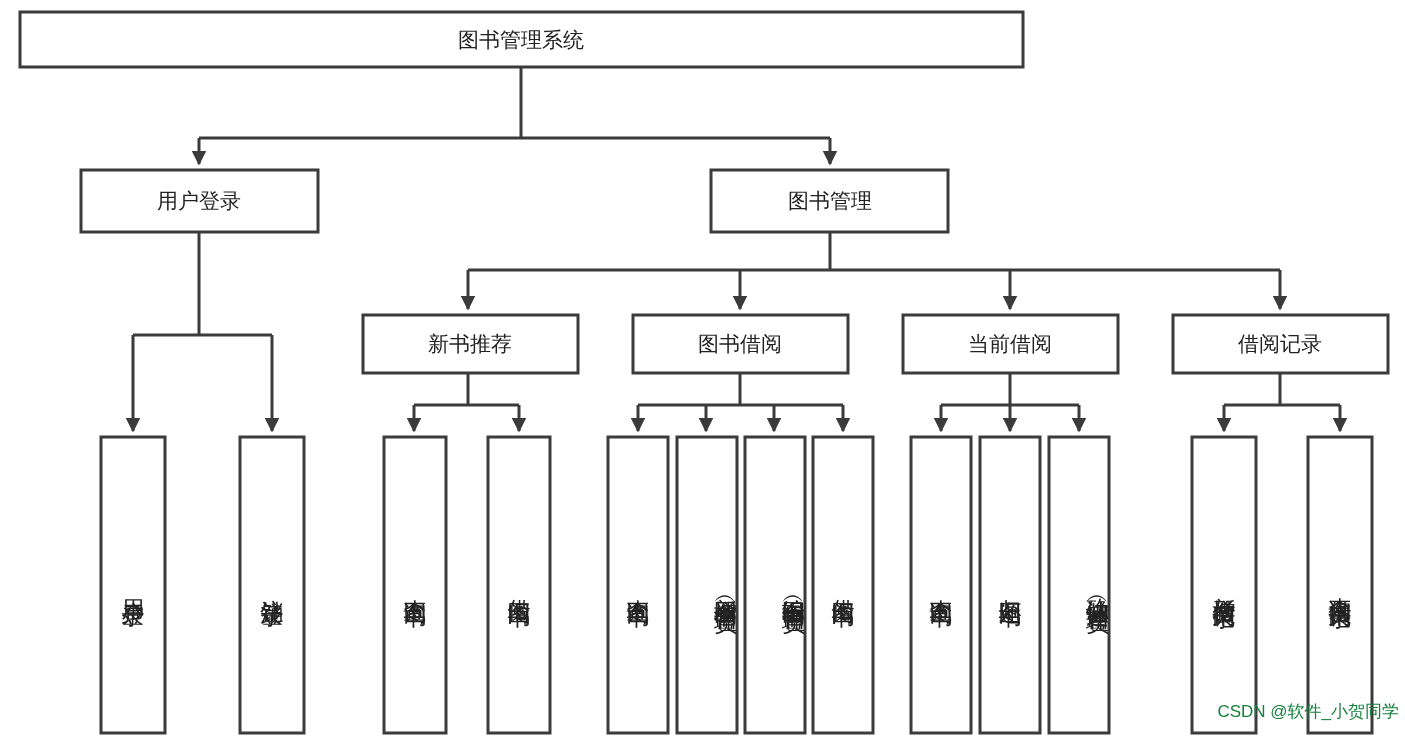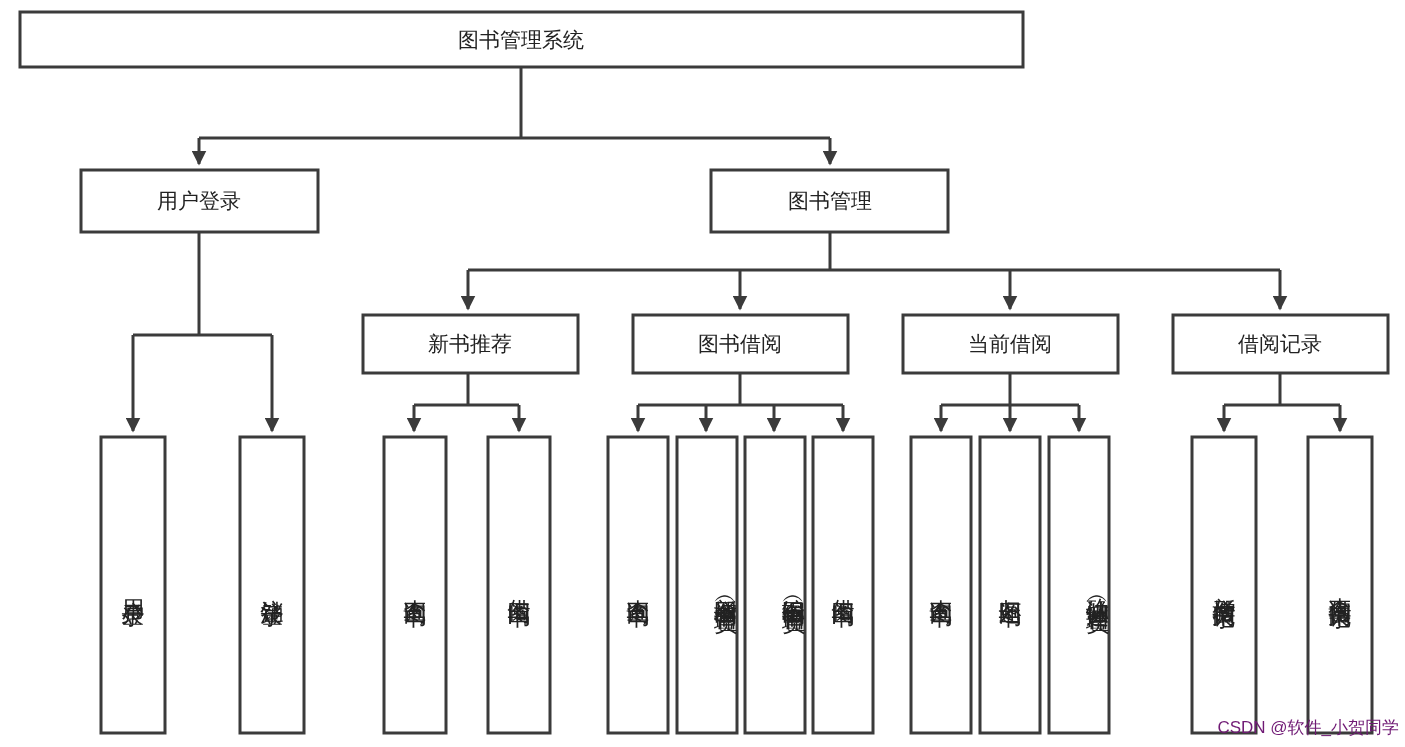--- a/index.html
+++ b/index.html
@@ -23,25 +23,25 @@
     text-orientation:upright;
     letter-spacing:2px;
     font-size:23px;line-height:1;
     color:#222222;
     font-family:"Liberation Sans","DejaVu Sans",sans-serif;
     white-space:nowrap;
     pointer-events:none;
   }
   .watermark{
     position:absolute;
-    color:#701a75;
+    color:#15803d;
     font-size:17px;
     font-family:"Liberation Sans","DejaVu Sans",sans-serif;
     white-space:nowrap;
-    right:6px;bottom:8px;
+    right:6px;bottom:24px;
   }
 </style>
 </head>
 <body>
 
 <div id="stage">
 
   <svg id="diagram" viewBox="0 0 1405 747">
     <defs>
       <marker id="arrow" viewBox="0 0 10 10" refX="9" refY="5" markerWidth="5" markerHeight="5" orient="auto-start-reverse" markerUnits="strokeWidth">

